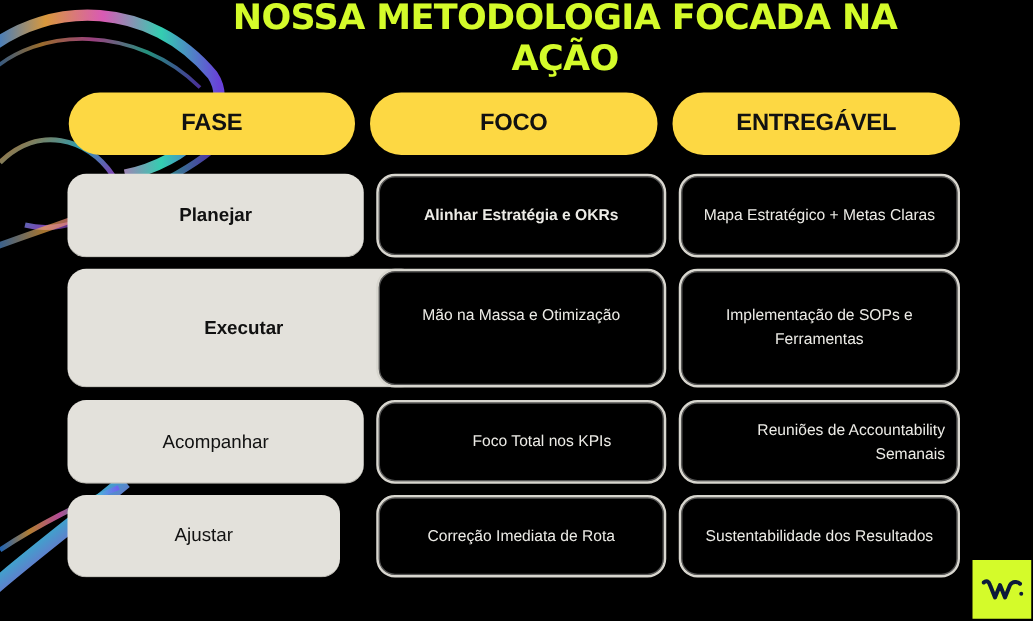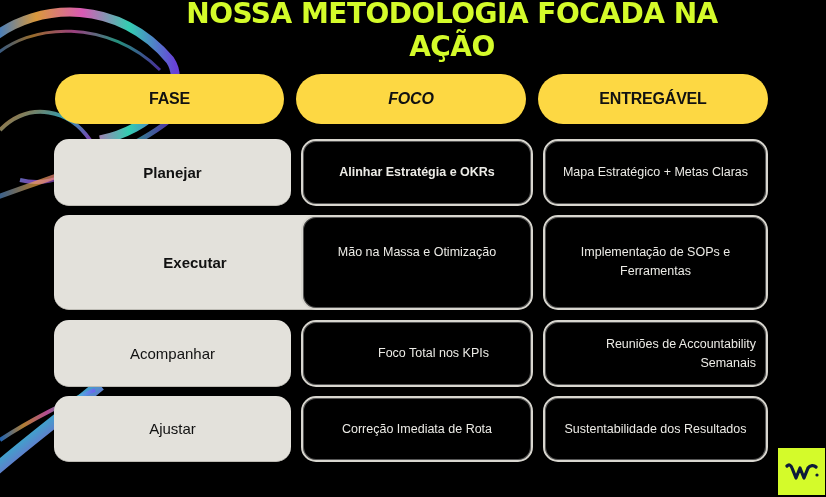--- a/index.html
+++ b/index.html
@@ -10,21 +10,21 @@
   .swirl { position: absolute; left: 0; top: 0; width: 826px; height: 497px; pointer-events: none; }
   .title {
     position: absolute; left: 0; top: -3px; width: 904px; text-align: center;
     color: #D4FB2A; font-family: "DejaVu Sans", sans-serif; font-weight: bold;
     font-size: 28px; line-height: 33px; letter-spacing: -0.5px;
   }
   .title .line { display: block; }
   .pill {
     position: absolute; top: 74px; height: 50px; border-radius: 25px; background: #FDD843;
     display: flex; align-items: center; justify-content: center;
-    font-weight: bold; font-size: 16px; color: #111; letter-spacing: -0.2px;
+    font-weight: bold; font-size: 19px; color: #111; letter-spacing: -0.2px;
   }
   .cell {
     position: absolute; display: flex; align-items: center; justify-content: center;
     text-align: center; box-sizing: border-box; border-radius: 15px;
   }
   .phase { background: #E3E1DB; color: #111; font-size: 15px; border-bottom: 1px solid #bdbbb4; }
   .phase.bold { font-weight: bold; }
   .box {
     background: #000; color: #ECEBE6; font-size: 12.5px; line-height: 19px;
     border: 2px solid #D8D6CF; box-shadow: inset 0 0 0 1px #555;
@@ -63,36 +63,36 @@
   <path d="M-5,470 C30,440 70,410 100,385" fill="none" stroke="url(#g2)" stroke-width="12" opacity="0.8"></path>
   <path d="M0,440 C30,420 70,400 95,390" fill="none" stroke="url(#g1)" stroke-width="4" opacity="0.7"></path>
 </svg>
 
 <div class="title">
   <span class="line">NOSSA METODOLOGIA FOCADA NA</span>
   <span class="line">AÇÃO</span>
 </div>
 
 <div class="pill" style="left:55px;width:229px;">FASE</div>
-<div class="pill" style="left:296px;width:230px;font-style:italic;">FOCO</div>
+<div class="pill" style="left:296px;width:230px;">FOCO</div>
 <div class="pill" style="left:538px;width:230px;">ENTREGÁVEL</div>
 
 <div class="cell phase bold" style="left:54px;top:139px;width:237px;height:67px;">Planejar</div>
 <div class="cell box bold" style="left:301px;top:139px;width:232px;height:67px;">Alinhar Estratégia e OKRs</div>
 <div class="cell box" style="left:543px;top:139px;width:225px;height:67px;">Mapa Estratégico + Metas Claras</div>
 
 <div class="cell phase bold" style="left:54px;top:215px;width:282px;height:95px;">Executar</div>
 <div class="cell box top" style="left:301px;top:215px;width:232px;height:95px;">Mão na Massa e Otimização</div>
 <div class="cell box top" style="left:543px;top:215px;width:225px;height:95px;">Implementação de SOPs e Ferramentas</div>
 
 <div class="cell phase" style="left:54px;top:320px;width:237px;height:67px;">Acompanhar</div>
 <div class="cell box" style="left:301px;top:320px;width:232px;height:67px;padding-left:43px;">Foco Total nos KPIs</div>
 <div class="cell box" style="left:543px;top:320px;width:225px;height:67px;text-align:right;">Reuniões de Accountability Semanais</div>
 
-<div class="cell phase" style="left:54px;top:396px;width:237px;height:66px;">Ajustar</div>
+<div class="cell phase" style="left:54px;top:396px;width:218px;height:66px;">Ajustar</div>
 <div class="cell box" style="left:301px;top:396px;width:232px;height:66px;">Correção Imediata de Rota</div>
 <div class="cell box" style="left:543px;top:396px;width:225px;height:66px;">Sustentabilidade dos Resultados</div>
 
 <div class="logo">
   <svg width="34" height="20" viewBox="0 0 34 20">
     <path d="M2,4 C4,2 6,3 7,6 L11,16 L15,6 L19,16 L23,6 C25,3 29,3 31,5" fill="none" stroke="#0c1a3a" stroke-width="3.2" stroke-linecap="round" stroke-linejoin="round"></path>
     <circle cx="32" cy="13" r="1.6" fill="#0c1a3a"></circle>
   </svg>
 </div>
 

